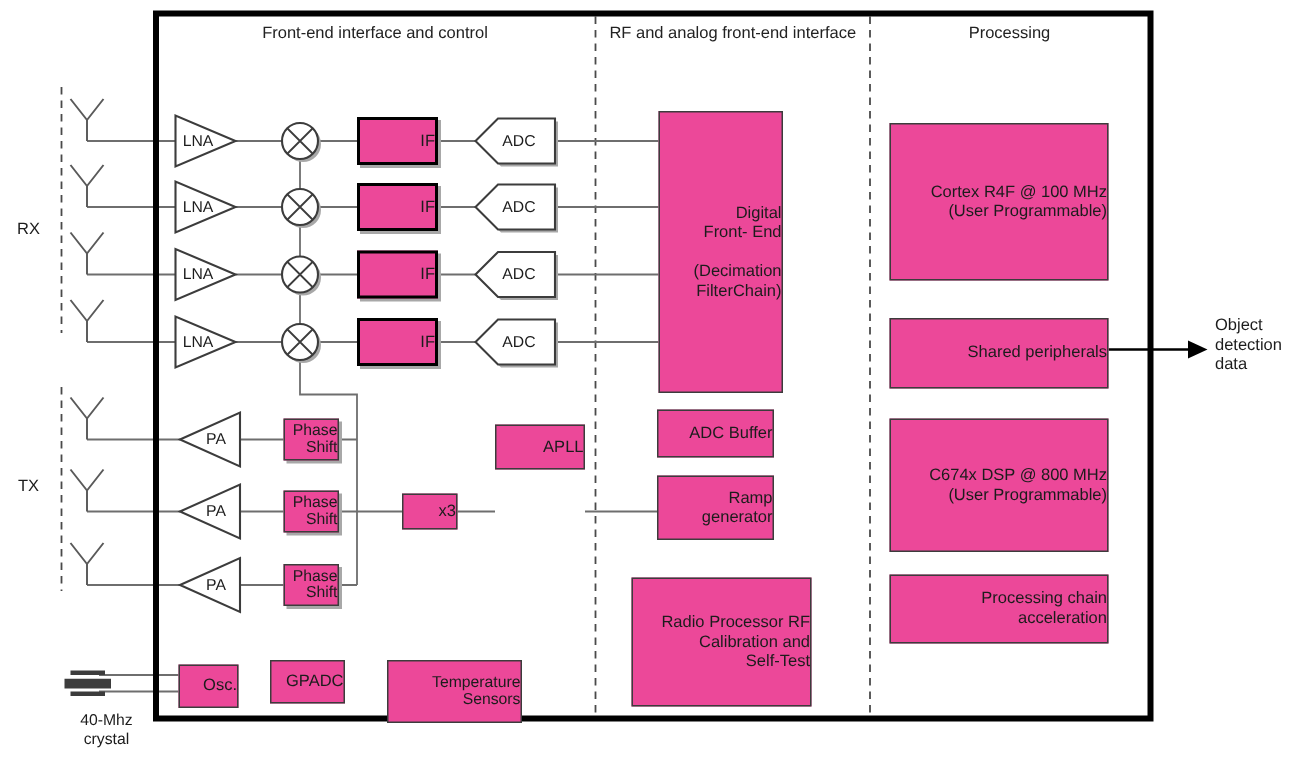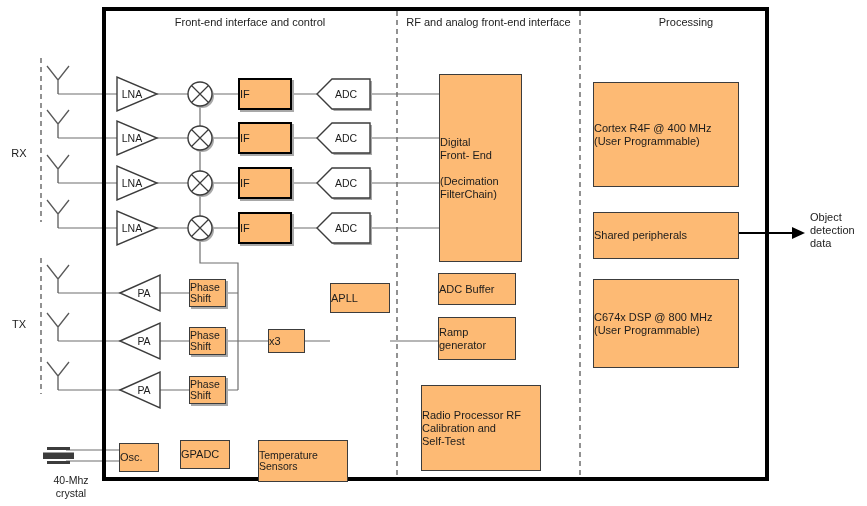--- a/index.html
+++ b/index.html
@@ -17,22 +17,22 @@
   .xline  { stroke:#3c3c3c; stroke-width:1.2; }
   .crys   { fill:#3c3c3c; }
   .arrowhead { fill:#000000; }
 
   .mainbox {
     position:absolute; left:102px; top:7px; width:667px; height:474px;
     border:4px solid #000000; z-index:2; pointer-events:none;
   }
   .hdr { position:absolute; z-index:3; font-size:11px; text-align:center; color:#222; }
   .box {
-    position:absolute; z-index:3; background:#fdba74; border:1.4px solid #3c3c3c;
-    display:flex; flex-direction:column; align-items:flex-start; justify-content:center;
+    position:absolute; z-index:3; background:#ec4899; border:1.4px solid #3c3c3c;
+    display:flex; flex-direction:column; align-items:flex-end; justify-content:center;
     text-align:center; font-size:11px; line-height:13px; color:#1c1c1c;
   }
   .box.thick  { border:2.6px solid #000000; box-shadow:2px 2px 0 #a8a8a8; }
   .box.shadowed { box-shadow:2px 2px 0 #a8a8a8; }
   .box.small { font-size:10.5px; line-height:11.5px; }
   .shapelabel {
     position:absolute; z-index:3; font-size:10.5px; text-align:center; color:#1c1c1c;
   }
   .sidelabel { position:absolute; z-index:3; font-size:11px; text-align:center; color:#1c1c1c; }
   .freetext  { position:absolute; z-index:3; font-size:10.5px; line-height:13px; color:#1c1c1c; }
@@ -130,21 +130,21 @@
     <g>
       <path d="M739 233 H793" stroke="#000" stroke-width="1.8" fill="none"></path>
       <polygon class="arrowhead" points="792,227 805,233 792,239"></polygon>
     </g>
   </svg>
 
   <div class="mainbox"></div>
 
   <div class="hdr" style="left:106px; top:16px; width:288px;text-align:center;">Front-end interface and control</div>
   <div class="hdr" style="left:399px; top:16px; width:179px;">RF and analog front-end interface</div>
-  <div class="hdr" style="left:582px; top:16px; width:182px;margin-left:13px;">Processing</div>
+  <div class="hdr" style="left:582px; top:16px; width:182px;">Processing</div>
 
   <div class="sidelabel" style="left:6px; top:147px; width:26px;">RX</div>
   <div class="sidelabel" style="left:6px; top:318px; width:26px;">TX</div>
 
   <div class="shapelabel" style="left:112px; top:88px;  width:40px;">LNA</div>
   <div class="shapelabel" style="left:112px; top:132px; width:40px;">LNA</div>
   <div class="shapelabel" style="left:112px; top:177px; width:40px;">LNA</div>
   <div class="shapelabel" style="left:112px; top:222px; width:40px;">LNA</div>
 
   <div class="shapelabel" style="left:324px; top:88px;  width:44px;">ADC</div>
@@ -219,29 +219,33 @@
     <div>Ramp</div>
     <div>generator</div>
   </div>
   <div class="box" style="left:421px; top:385px; width:120px; height:86px;">
     <div>Radio Processor RF</div>
     <div>Calibration and</div>
     <div>Self-Test</div>
   </div>
 
   <div class="box" style="left:593px; top:82px; width:146px; height:105px;">
-    <div>Cortex R4F @ 400 MHz</div>
+    <div>Cortex R4F @ 100 MHz</div>
     <div>(User Programmable)</div>
   </div>
   <div class="box" style="left:593px; top:212px; width:146px; height:47px;">
     <div>Shared peripherals</div>
   </div>
   <div class="box" style="left:593px; top:279px; width:146px; height:89px;">
     <div>C674x DSP @ 800 MHz</div>
     <div>(User Programmable)</div>
+  </div>
+  <div class="box" style="left:593px; top:383px; width:146px; height:46px;">
+    <div>Processing chain</div>
+    <div>acceleration</div>
   </div>
 
   <div class="freetext" style="left:810px; top:211px; width:56px; font-size:11px;">
     <div>Object</div>
     <div>detection</div>
     <div>data</div>
   </div>
 
 </div>
 

